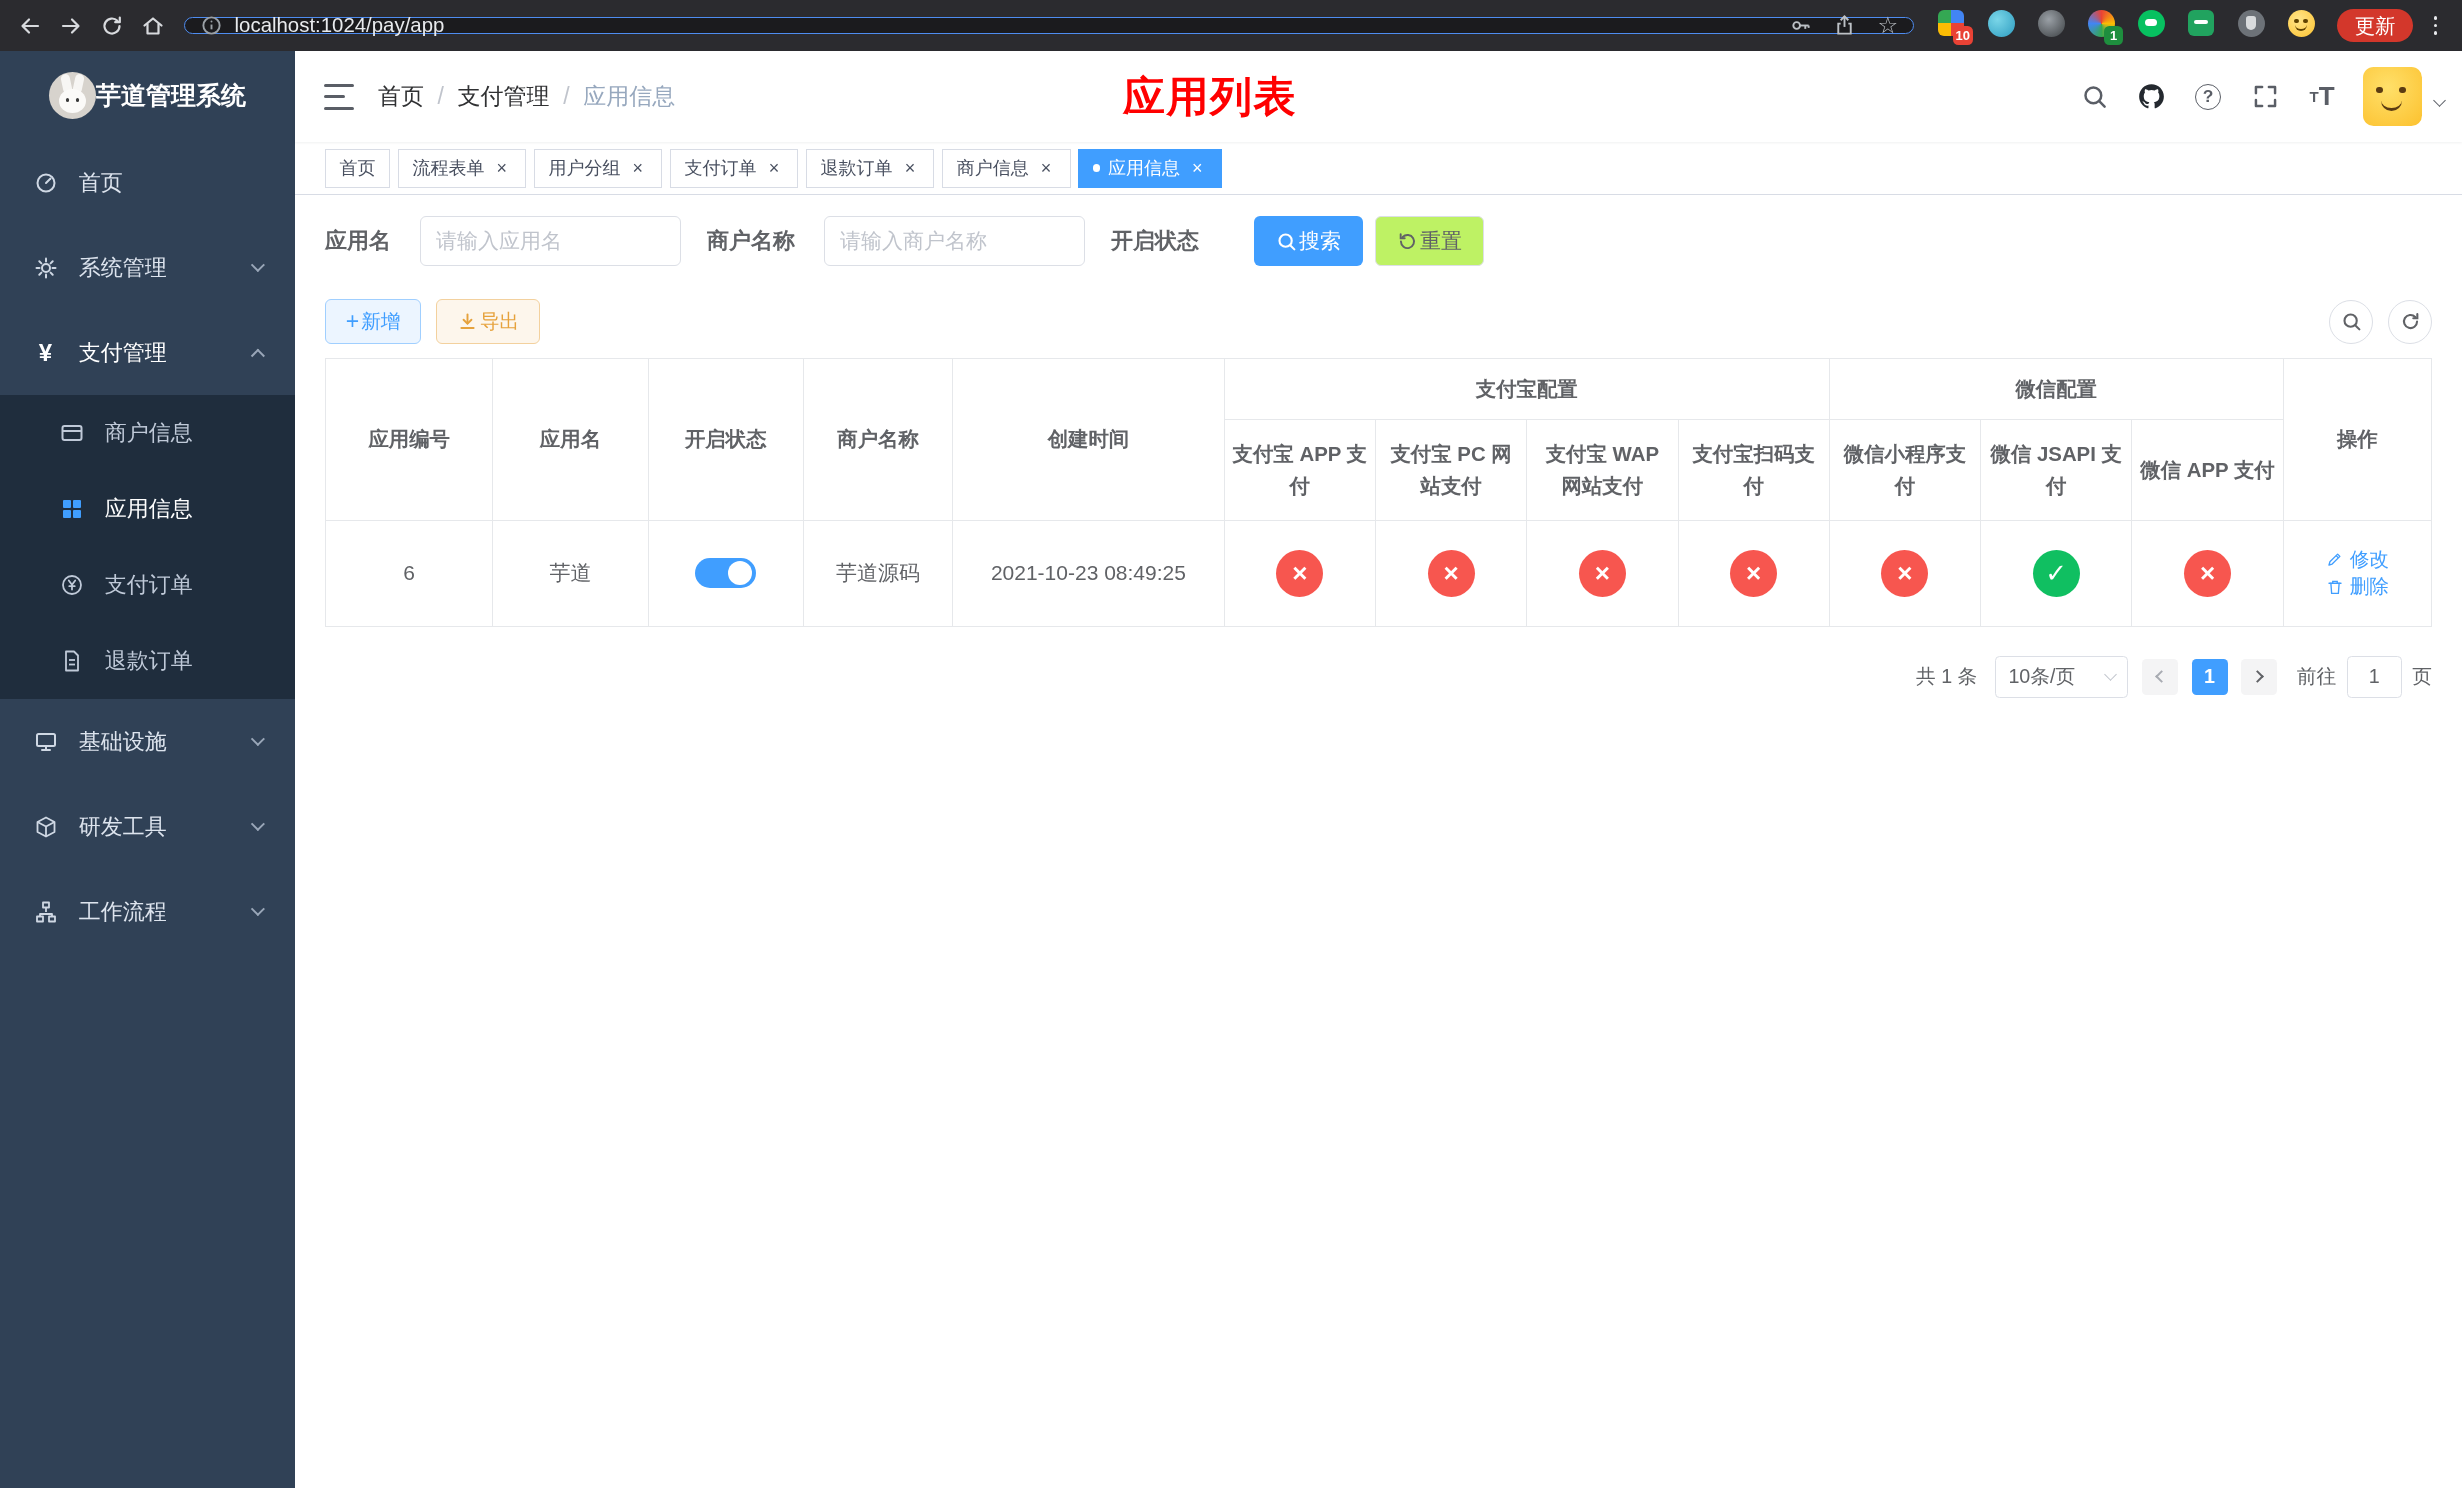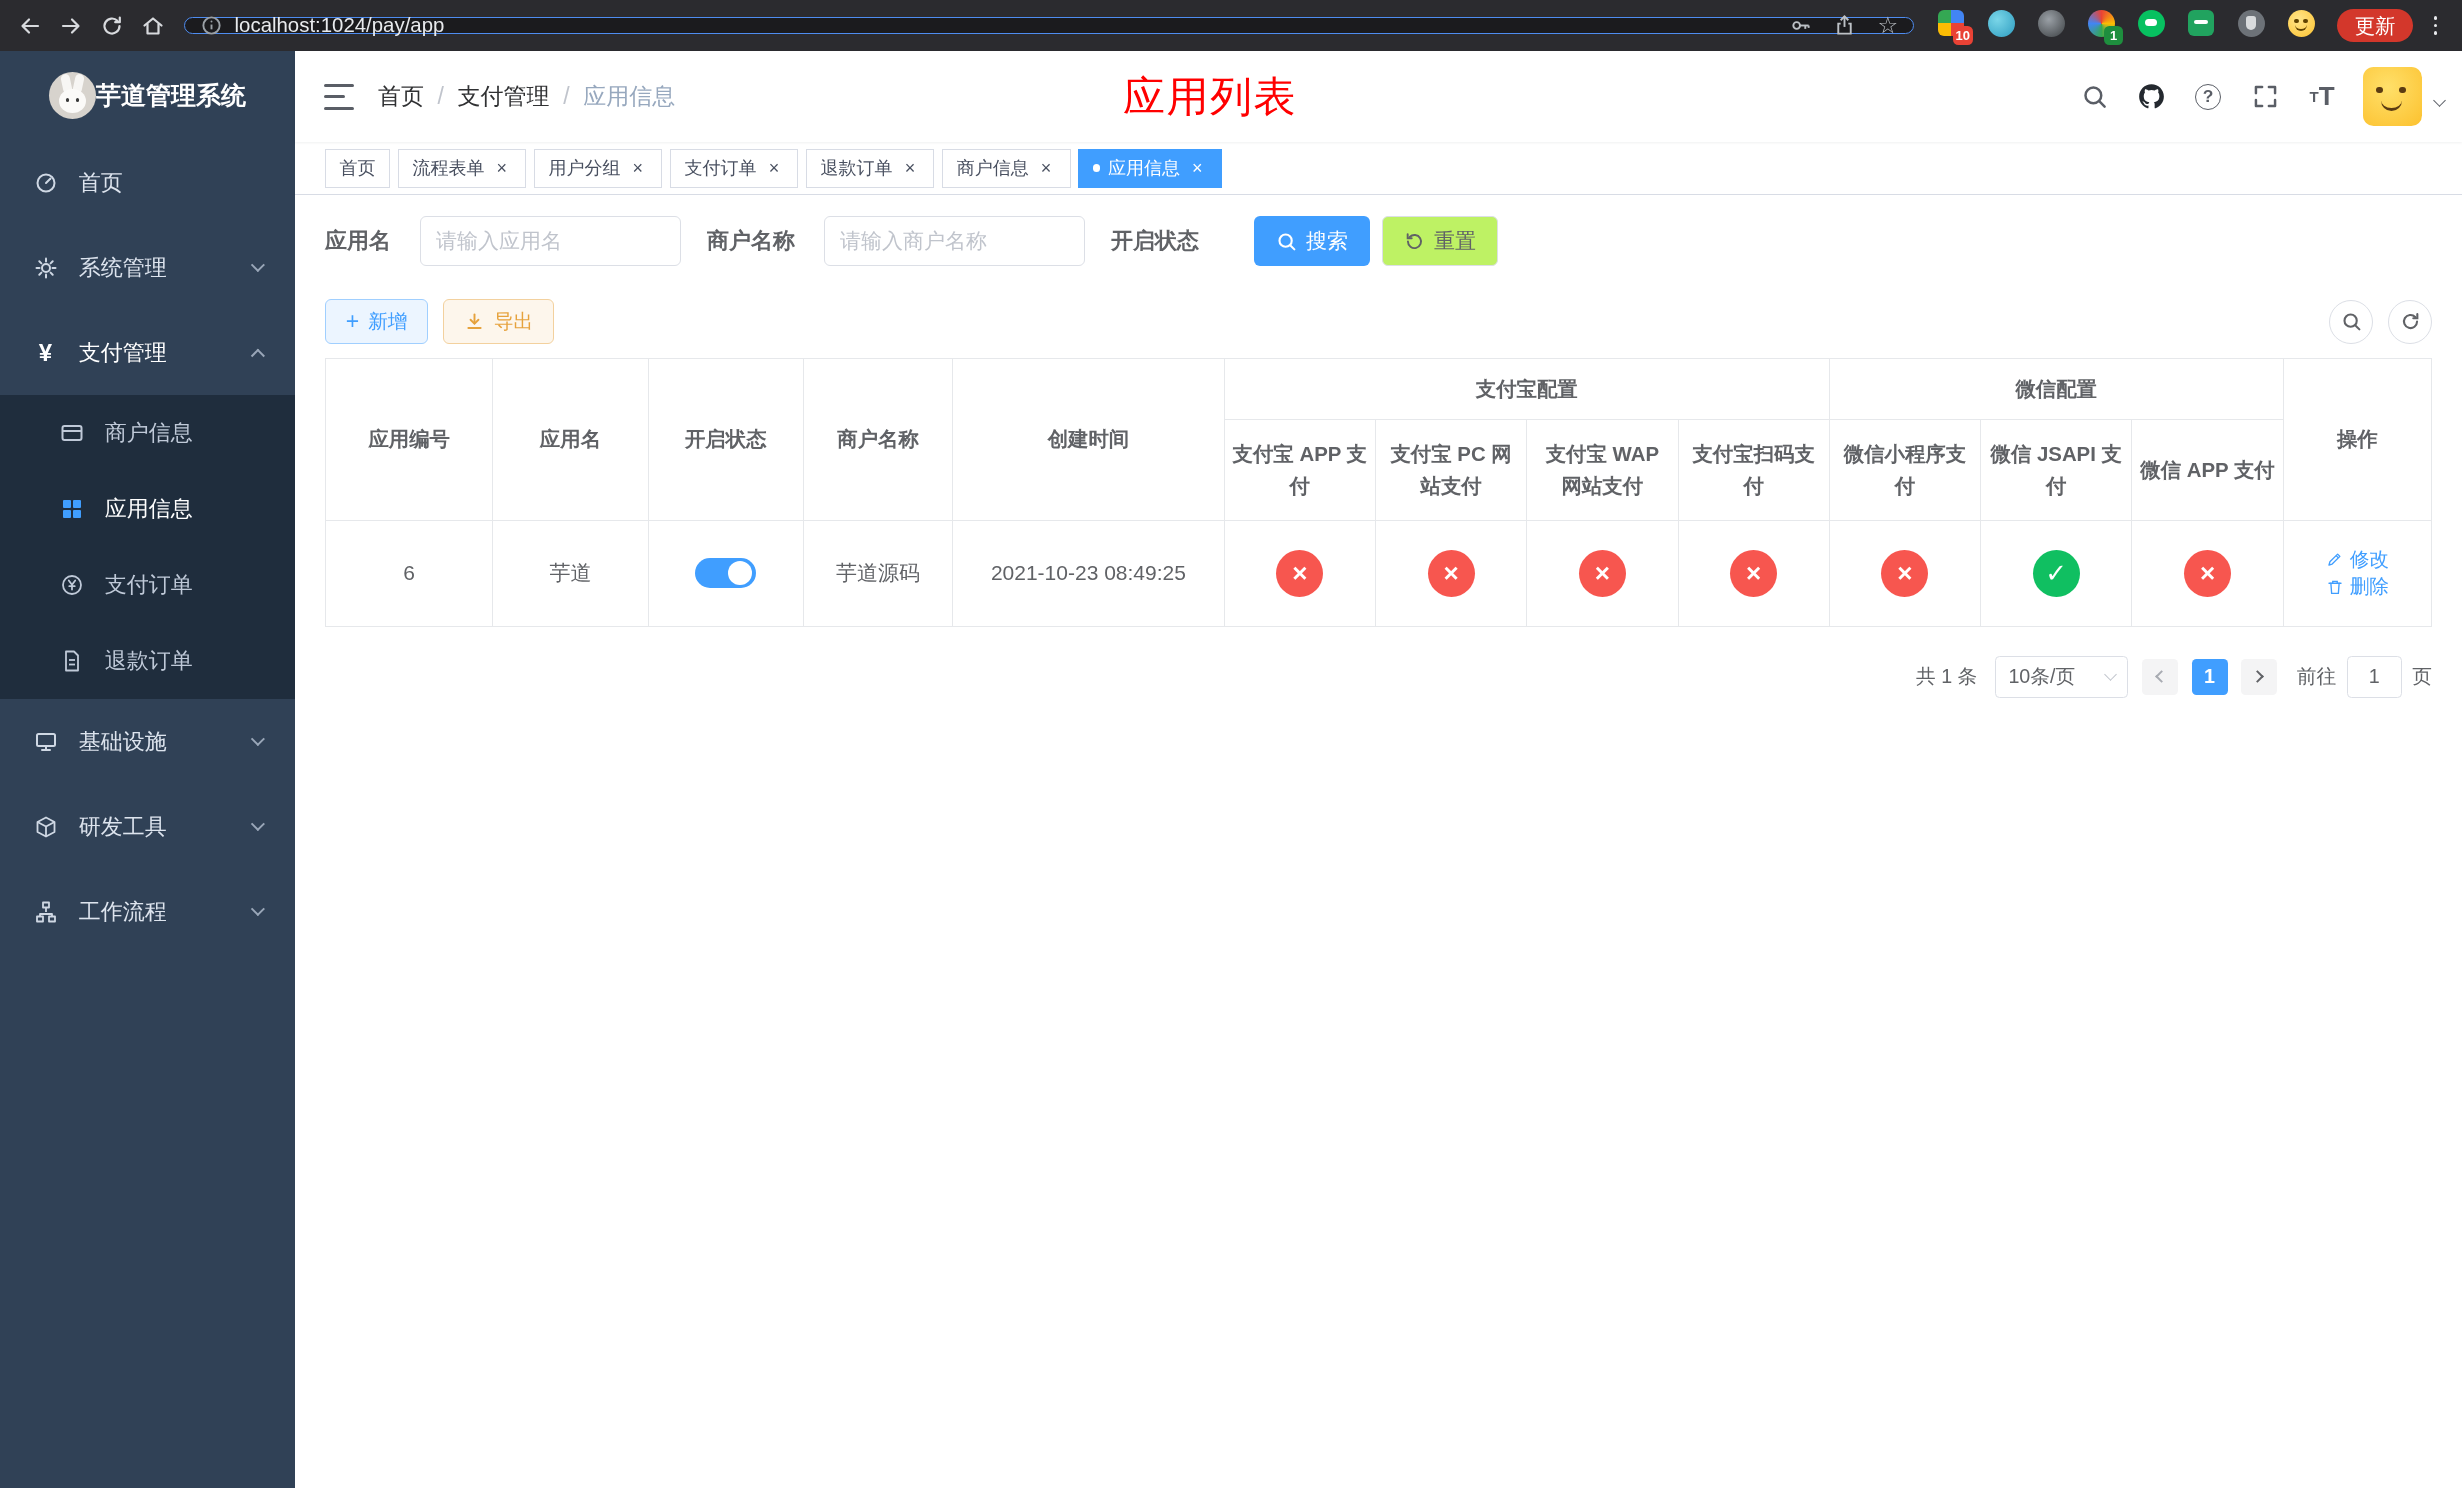--- a/index.html
+++ b/index.html
@@ -68,21 +68,21 @@
 
   
   .navbar{height:91px;display:flex;align-items:center;position:relative;box-shadow:0 0.8px 3px rgba(0,21,41,.08)}
   .hamburger{margin-left:29px;width:30px;height:26px;display:flex;flex-direction:column;justify-content:space-between;cursor:pointer}
   .hamburger i{display:block;height:3px;border-radius:1.5px;background:#5a5e66}
   .hamburger i:nth-child(2){width:70%}
   .breadcrumb{margin-left:24px;font-size:23px;display:flex;gap:13.6px;align-items:center;white-space:nowrap}
   .bc-link{color:#303133;cursor:pointer}
   .bc-sep{color:#c0c4cc}
   .bc-current{color:#97a8be}
-  .overlay-title{position:absolute;left:915px;top:50%;transform:translate(-50%,-50%);color:#ff0000;font-size:42px;font-weight:400;letter-spacing:1.5px;pointer-events:none}
+  .overlay-title{position:absolute;left:915px;top:50%;transform:translate(-50%,-50%);color:#ff0000;font-size:42px;font-weight:700;letter-spacing:1.5px;pointer-events:none}
   .nav-right{margin-left:auto;display:flex;align-items:center;gap:24px;padding-right:18px;color:#5a5e66}
   .nav-right .nicon{width:33px;height:33px;display:flex;align-items:center;justify-content:center;cursor:pointer}
   .nav-right svg{width:27px;height:27px}
   .help-circle{width:26px;height:26px;border:1.9px solid #5a5e66;border-radius:50%;display:flex;align-items:center;justify-content:center;font-size:17.4px;font-weight:700}
   .font-icon{display:flex;align-items:flex-end;font-weight:700}
   .font-icon .small{font-size:15px}
   .font-icon .big{font-size:26px}
   .avatar{width:59px;height:59px;border-radius:10.6px;background:radial-gradient(circle at 42% 35%,#ffe06a,#fcc12e);position:relative;cursor:pointer;flex-shrink:0}
   .avatar::before{content:"";position:absolute;left:13.6px;top:19.7px;width:6.8px;height:6.8px;border-radius:50%;background:#5b3b12;box-shadow:23px 0 0 #5b3b12}
   .avatar::after{content:"";position:absolute;left:18px;top:29px;width:21px;height:12px;border-radius:0 0 21px 21px;border-bottom:3px solid #5b3b12}
@@ -98,21 +98,21 @@
   
   .content{flex:1;padding:21px 30px 0;position:relative;overflow:hidden}
   .filter{display:flex;align-items:center}
   .f-group{display:flex;align-items:center;margin-right:26px}
   .f-label{font-size:22px;color:#606266;font-weight:700;margin-right:29px;white-space:nowrap}
   .f-input{width:261px;height:50px;border:0.8px solid #dcdfe6;border-radius:6px;padding:0 15px;font-size:21px;color:#606266;outline:none;background:#fff;font-family:inherit}
   .f-input::placeholder{color:#c0c4cc}
   .f-select{width:299px;height:50px;border:0.8px solid #dcdfe6;border-radius:6px;display:flex;align-items:center;justify-content:space-between;padding:0 16.7px;background:#fff;cursor:pointer}
   .f-select .ph{font-size:21px;color:#c0c4cc}
   .caret{width:9px;height:9px;border-right:1.9px solid #c0c4cc;border-bottom:1.9px solid #c0c4cc;transform:rotate(45deg);margin-top:-4.5px}
-  .btn{height:50px;border-radius:6px;display:inline-flex;align-items:center;justify-content:center;gap:9px;font-size:21px;padding:0 21px;cursor:pointer;border:0.8px solid transparent;white-space:nowrap}
+  .btn{height:50px;border-radius:6px;display:inline-flex;align-items:center;justify-content:center;gap:2px;font-size:21px;padding:0 21px;cursor:pointer;border:0.8px solid transparent;white-space:nowrap}
   .btn svg{width:21px;height:21px}
   .btn-primary{background:#409eff;color:#fff}
   .btn-plain{background:#bef264;border-color:#dcdfe6;color:#606266}
   .toolbar{display:flex;align-items:center;margin-top:33px}
   .toolbar .btn{height:45px;font-size:19.7px;padding:0 19.7px;margin-right:15px}
   .btn-add{background:#ecf5ff;border-color:#a0cfff;color:#409eff}
   .btn-add .plus{font-size:23px;font-weight:400;line-height:1}
   .btn-export{background:#fdf6ec;border-color:#f3d19e;color:#e6a23c}
   .right-tools{margin-left:auto;display:flex;gap:15px}
   .icon-circle{width:44px;height:44px;border-radius:50%;border:0.8px solid #dcdfe6;display:flex;align-items:center;justify-content:center;color:#606266;cursor:pointer;background:#fff}

